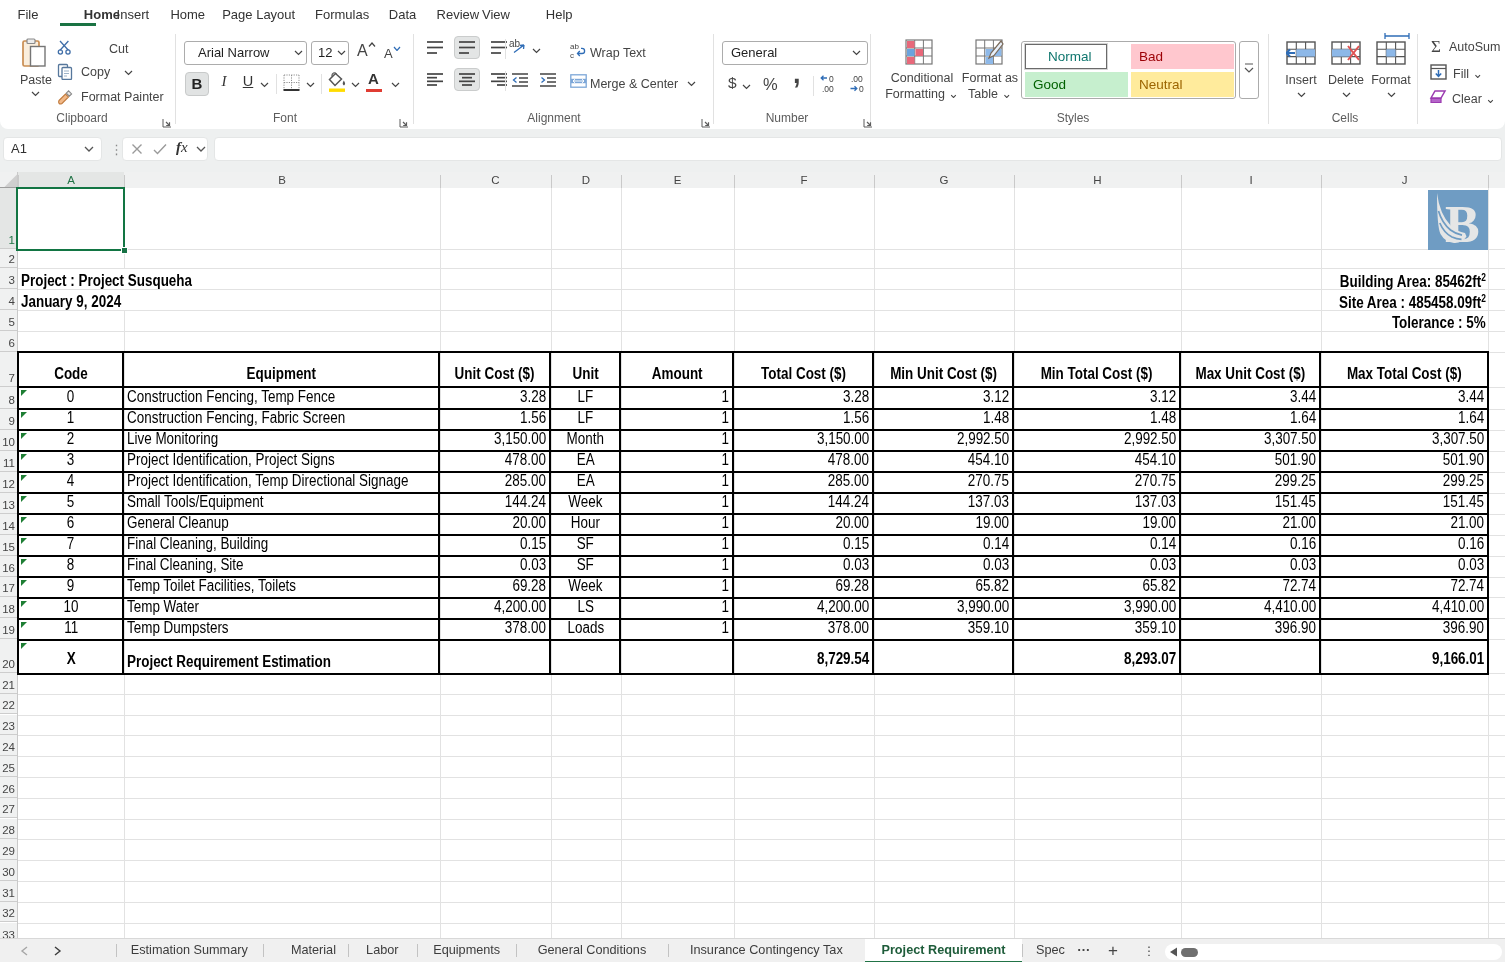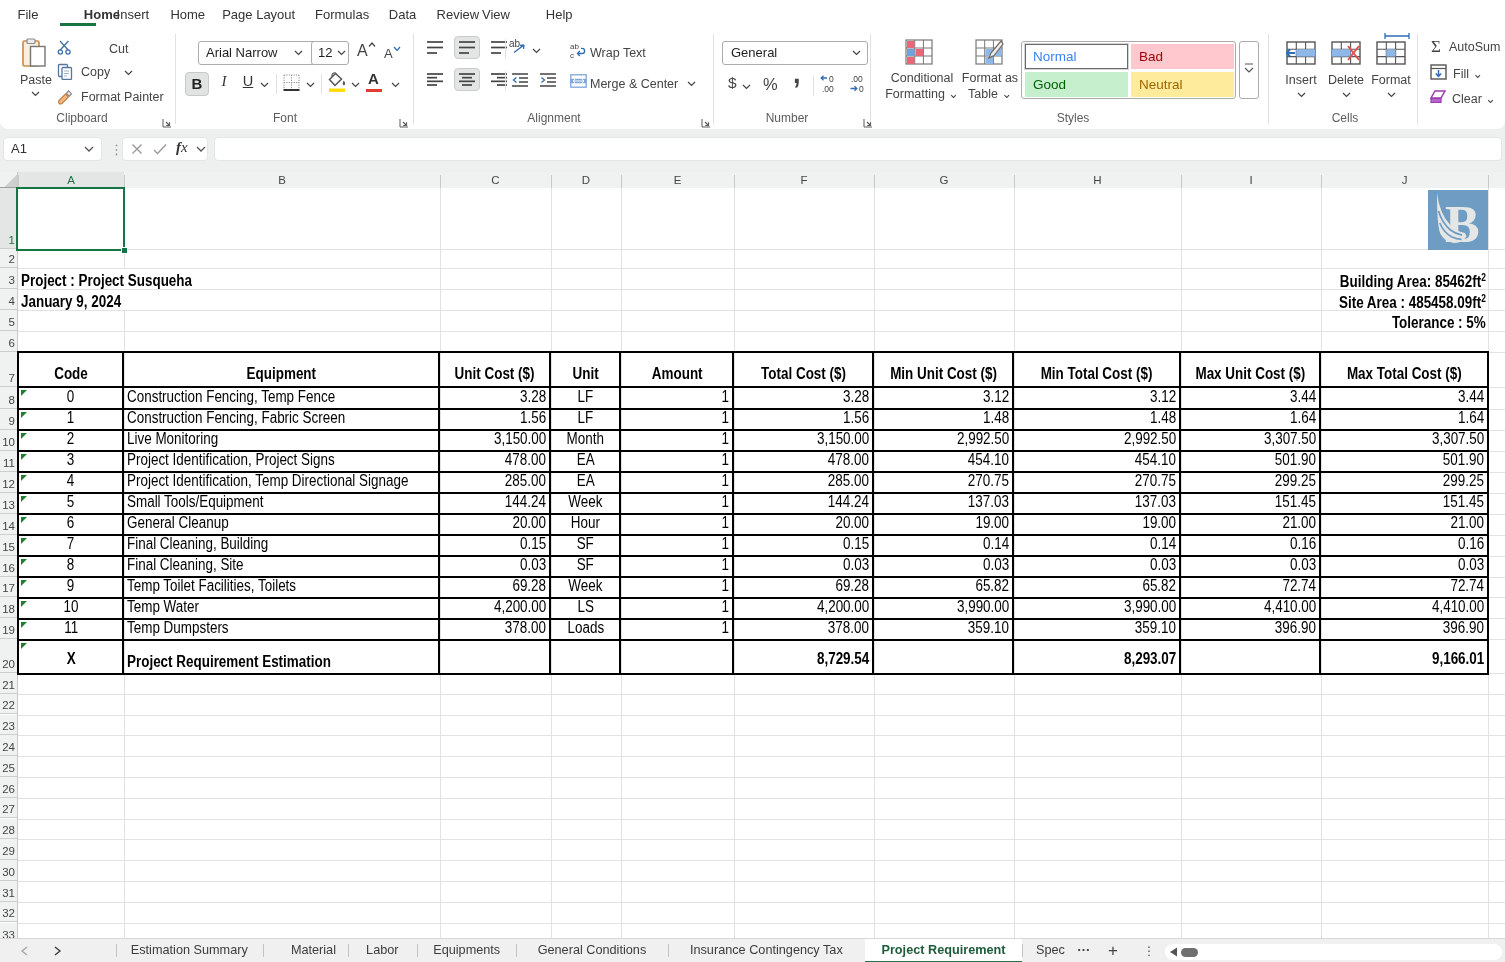--- a/index.html
+++ b/index.html
@@ -98,21 +98,21 @@
     </svg>
 <div class="rtxt" style="left:81px;top:65px;">Copy</div>
 <svg class="abs" style="left:124px;top:70px;" width="9" height="6">
       <path d="M1,1 L4.5,4.5 L8,1" stroke="#444" fill="none" stroke-width="1.2"></path>
     </svg>
 <svg class="abs" style="left:58px;top:89px;" width="16" height="16" viewBox="0 0 16 16">
 <path d="M1,11.5 L7.5,5 L10.5,8 L4,14.5 Q2.2,15.5 1.2,14.5 Q0.2,13.5 1,11.5 Z" fill="#f2b988" stroke="#c07b3e" stroke-width="1.1"></path>
 <path d="M8.3,4.2 L10.6,1.9 L13.6,4.9 L11.3,7.2 Z" fill="#e8e8e8" stroke="#8a8a8a" stroke-width="1.1"></path>
 </svg>
 <div class="rtxt" style="left:81px;top:90px;">Format Painter</div>
-<div class="combo" style="left:184px;top:41px;width:123px;height:24px;line-height:22px;padding-left:7px;margin-left:14px;">Arial Narrow</div>
+<div class="combo" style="left:184px;top:41px;width:123px;height:24px;line-height:22px;padding-left:13px;">Arial Narrow</div>
 <svg class="abs" style="left:294px;top:50px;" width="9" height="6">
       <path d="M1,1 L4.5,4.5 L8,1" stroke="#444" fill="none" stroke-width="1.2"></path>
     </svg>
 <div class="combo" style="left:311px;top:41px;width:38px;height:24px;line-height:22px;padding-left:6px;">12</div>
 <svg class="abs" style="left:337px;top:50px;" width="9" height="6">
       <path d="M1,1 L4.5,4.5 L8,1" stroke="#444" fill="none" stroke-width="1.2"></path>
     </svg>
 <div class="abs" style="left:357px;top:42px;font-size:16px;color:#444;">A</div>
 <svg class="abs" style="left:368px;top:42px;" width="8" height="5">
       <path d="M1,4.5 L4,1 L7,4.5" stroke="#444" fill="none" stroke-width="1.2"></path>
@@ -254,21 +254,21 @@
 <rect x="1" y="1" width="26" height="24" fill="#fff" stroke="#777" stroke-width="1.2"></rect>
 <path d="M1,9 h26 M1,17 h26 M9.7,1 v24 M18.4,1 v24" stroke="#777" stroke-width="1"></path>
 <rect x="10.5" y="10" width="7.5" height="7" fill="#8db8e8"></rect>
 <rect x="18.9" y="10" width="7.5" height="7" fill="#8db8e8"></rect>
 <rect x="10.5" y="18" width="7.5" height="7" fill="#8db8e8"></rect>
 <path d="M26,2 L16,14 L14,19 L19,16.5 L28,5 Z" fill="#e8f0fa" stroke="#7a6a5a" stroke-width="1.2"></path>
 </svg>
 <div class="rtxt" style="left:948px;top:71px;width:84px;text-align:center;">Format as</div>
 <div class="rtxt" style="left:948px;top:86px;width:84px;text-align:center;">Table ⌄</div>
 <div class="abs" style="left:1021px;top:41px;width:215px;height:58px;background:#fff;border:1px solid #ababab;border-radius:3px;"></div>
-<div class="abs" style="left:1025px;top:44px;width:103px;height:25px;background:#fff;border:1.5px solid #6a6a6a;outline:1px solid #d5d5d5;font-size:13.5px;line-height:23px;padding-left:7px;color:#3b82f6;">Normal</div>
+<div class="abs" style="left:1025px;top:44px;width:82px;height:25px;background:#fff;border:1.5px solid #6a6a6a;outline:1px solid #d5d5d5;font-size:13.5px;line-height:23px;padding-left:22px;color:#0f766e;">Normal</div>
 <div class="abs" style="left:1131px;top:44px;width:103px;height:25px;background:#ffc7ce;font-size:13.5px;line-height:25px;padding-left:8px;color:#9c0006;">Bad</div>
 <div class="abs" style="left:1025px;top:72px;width:103px;height:25px;background:#c6efce;font-size:13.5px;line-height:25px;padding-left:8px;color:#006100;">Good</div>
 <div class="abs" style="left:1131px;top:72px;width:103px;height:25px;background:#ffeb9c;font-size:13.5px;line-height:25px;padding-left:8px;color:#9c6500;">Neutral</div>
 <div class="abs" style="left:1239px;top:41px;width:20px;height:58px;background:#fff;border:1px solid #ababab;border-radius:3px;"></div>
 <svg class="abs" style="left:1244px;top:63px;" width="10" height="12">
       <path d="M1,1 h8 M1,5 l4,4 l4,-4" stroke="#555" stroke-width="1.2" fill="none"></path>
     </svg>
 <svg class="abs" style="left:1286px;top:41px;" width="30" height="24" viewBox="0 0 30 24">
 <rect x="1" y="1" width="28" height="22" fill="#fff" stroke="#555" stroke-width="1.4"></rect>
 <path d="M1,8.3 h28 M1,15.6 h28 M10.3,1 v22 M19.6,1 v22" stroke="#555" stroke-width="1.1"></path>

